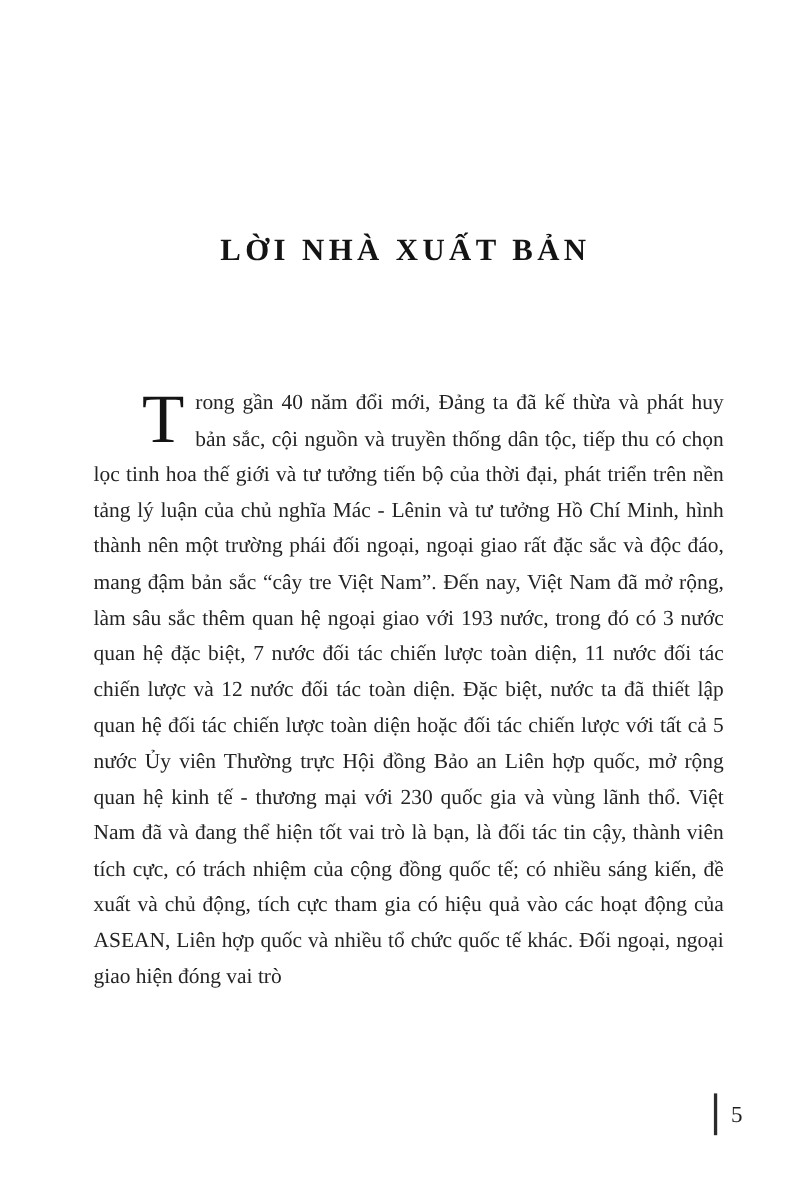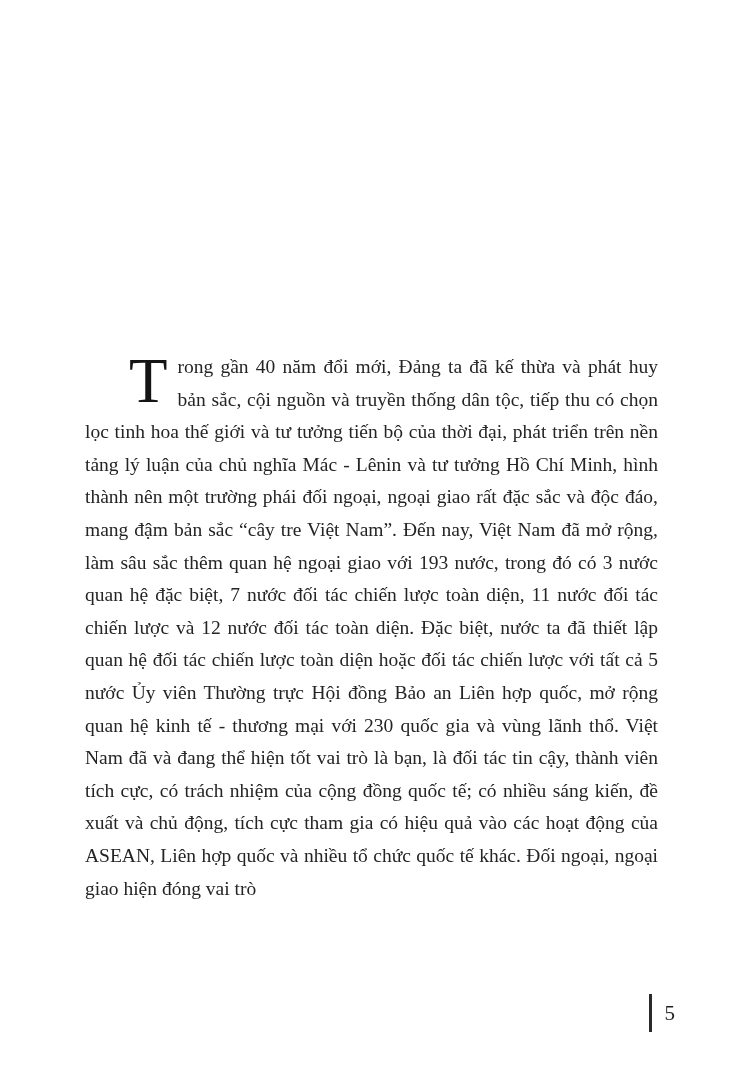--- a/index.html
+++ b/index.html
@@ -67,20 +67,21 @@
     font-size: 21px;
     color: #1f1f1f;
     font-family: "Liberation Serif", "DejaVu Serif", serif;
   }
 </style>
 </head>
 <body>
 
 <div class="page">
 
+  <div class="chapter-title">LỜI NHÀ XUẤT BẢN</div>
 
   <p class="body-text"><span class="dropcap">T</span><span>rong gần 40 năm đổi mới, Đảng ta đã kế thừa và phát huy bản sắc, cội nguồn và truyền thống dân tộc, tiếp thu có chọn lọc tinh hoa thế giới và tư tưởng tiến bộ của thời đại, phát triển trên nền tảng lý luận của chủ nghĩa Mác - Lênin và tư tưởng Hồ Chí Minh, hình thành nên một trường phái đối ngoại, ngoại giao rất đặc sắc và độc đáo, mang đậm bản sắc “cây tre Việt Nam”. Đến nay, Việt Nam đã mở rộng, làm sâu sắc thêm quan hệ ngoại giao với 193 nước, trong đó có 3 nước quan hệ đặc biệt, 7 nước đối tác chiến lược toàn diện, 11 nước đối tác chiến lược và 12 nước đối tác toàn diện. Đặc biệt, nước ta đã thiết lập quan hệ đối tác chiến lược toàn diện hoặc đối tác chiến lược với tất cả 5 nước Ủy viên Thường trực Hội đồng Bảo an Liên hợp quốc, mở rộng quan hệ kinh tế - thương mại với 230 quốc gia và vùng lãnh thổ. Việt Nam đã và đang thể hiện tốt vai trò là bạn, là đối tác tin cậy, thành viên tích cực, có trách nhiệm của cộng đồng quốc tế; có nhiều sáng kiến, đề xuất và chủ động, tích cực tham gia có hiệu quả vào các hoạt động của ASEAN, Liên hợp quốc và nhiều tổ chức quốc tế khác. Đối ngoại, ngoại giao hiện đóng vai trò</span></p>
 
   <div class="page-footer">
     <div class="footer-rule"></div>
     <div class="page-number">5</div>
   </div>
 
 </div>
 

